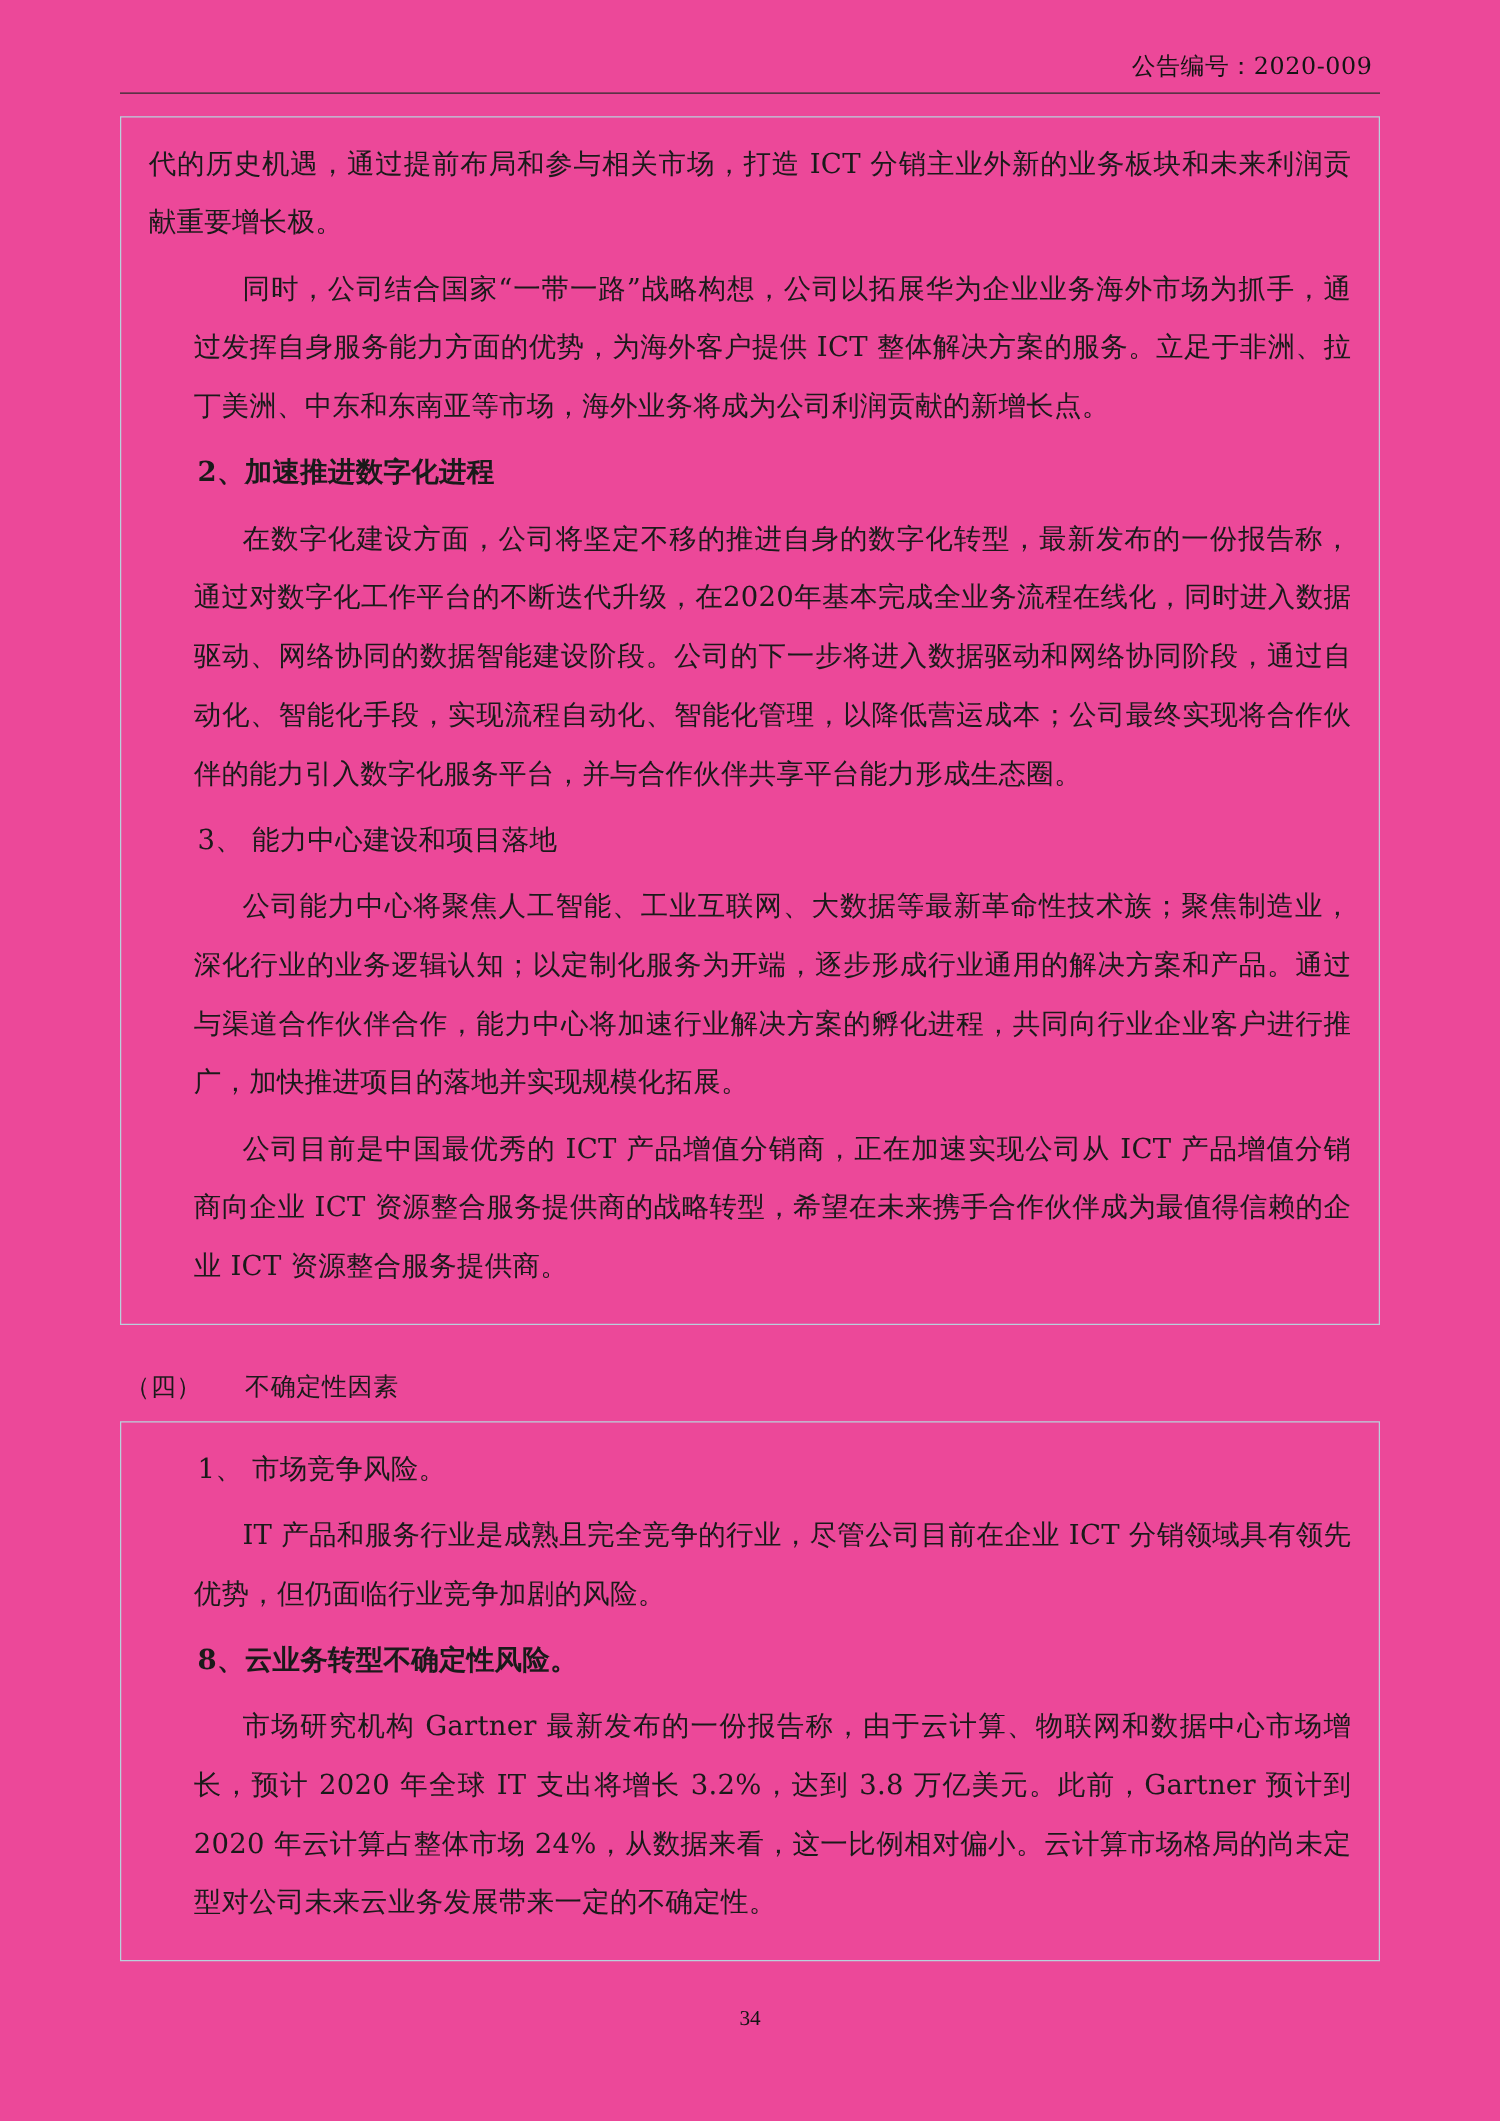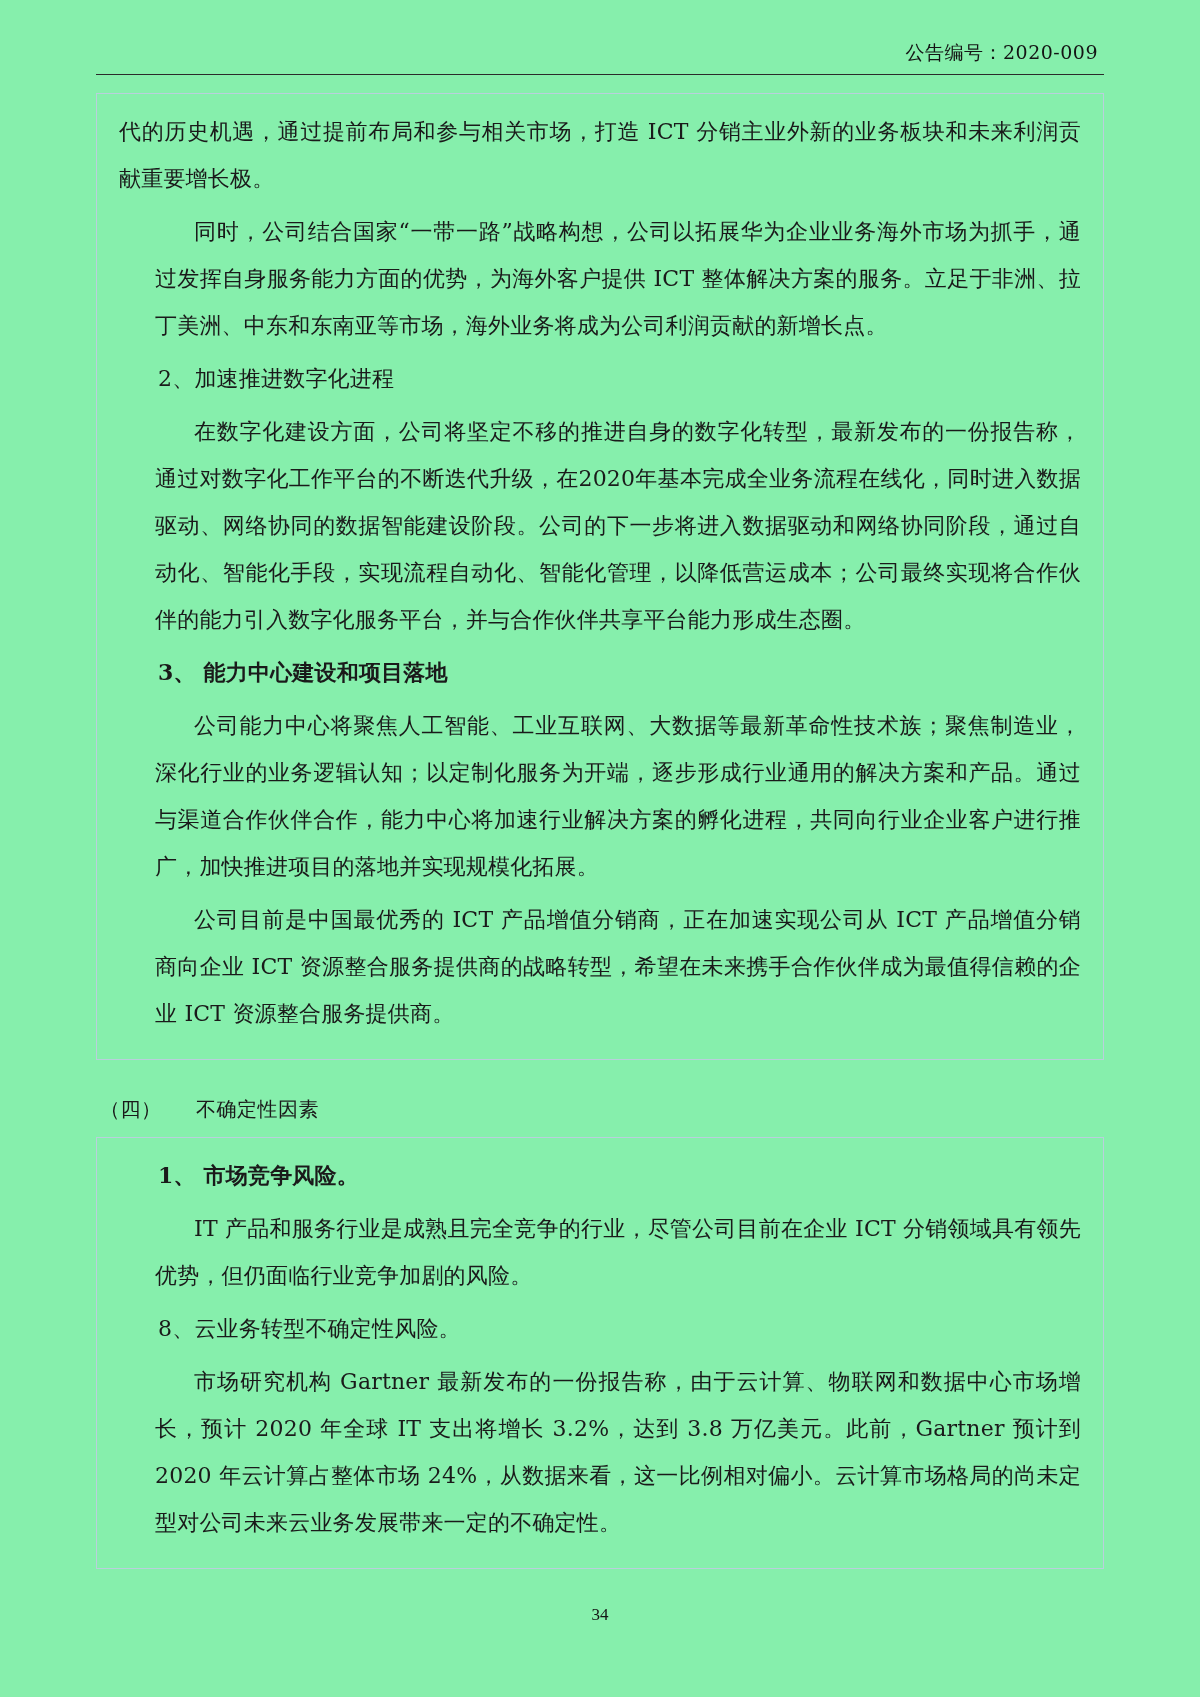--- a/index.html
+++ b/index.html
@@ -3,21 +3,21 @@
 <meta charset="utf-8">
 <style>
   html, body {
     margin: 0;
     padding: 0;
     background: #b0b0b0;
   }
   .page {
     width: 1200px;
     height: 1697px;
-    background: #86efac;
+    background: #ec4899;
     margin: 0 auto;
     position: relative;
     box-sizing: border-box;
     font-family: "DejaVu Serif", "Liberation Serif", serif;
     color: #1a1a1a;
   }
   .sheet {
     position: absolute;
     left: 96px;
     top: 40px;
@@ -47,25 +47,25 @@
     line-height: 47px;
     text-align: justify;
     text-justify: inter-ideograph;
     letter-spacing: 0.2px;
   }
   p.indent {
     text-indent: 39px;
     margin-left: 36px;
   }
   .sub-head {
-    font-weight: normal;
+    font-weight: bold;
     text-indent: 39px;
   }
   .sub-head2 {
-    font-weight: bold;
+    font-weight: normal;
     text-indent: 39px;
   }
   .section-title {
     font-size: 20px;
     font-weight: normal;
     margin: 36px 0 14px 4px;
     letter-spacing: 0.5px;
   }
   .section-title .num {
     display: inline-block;

